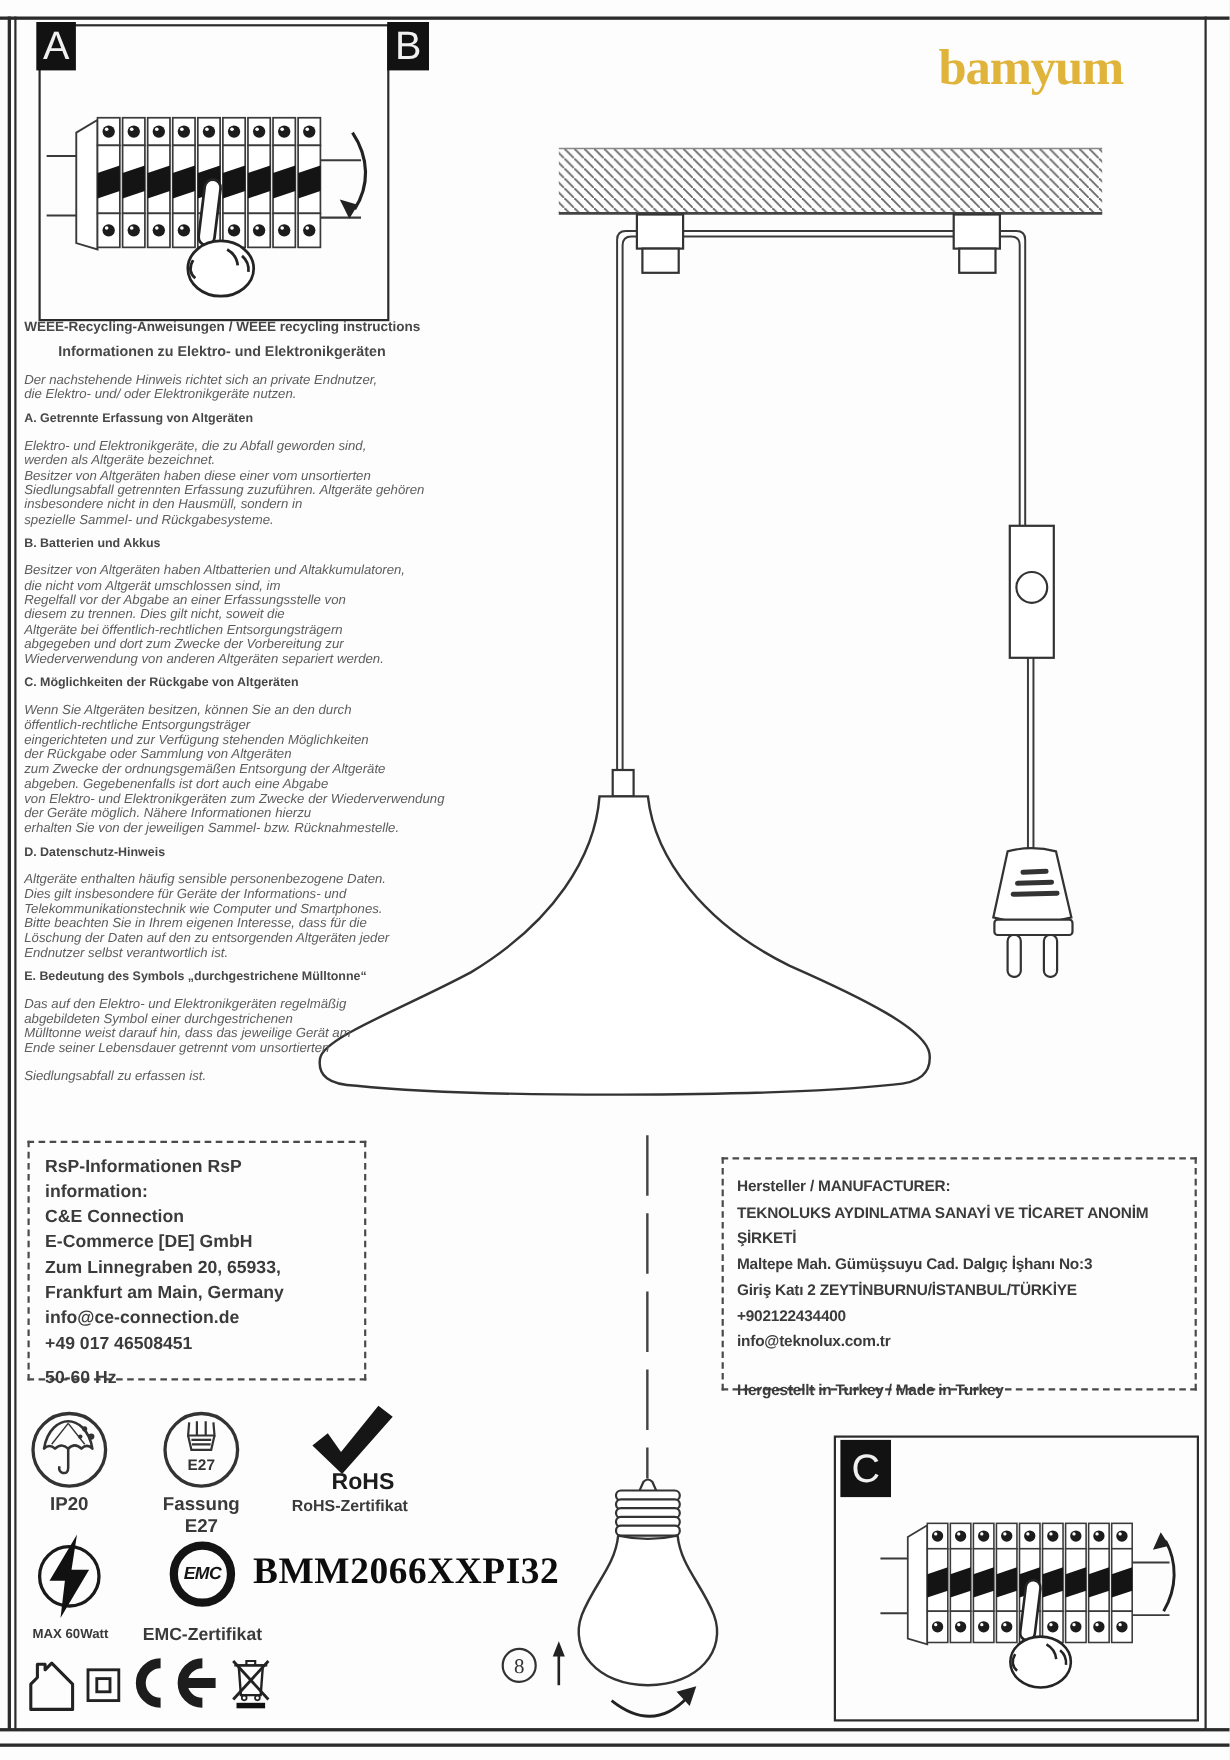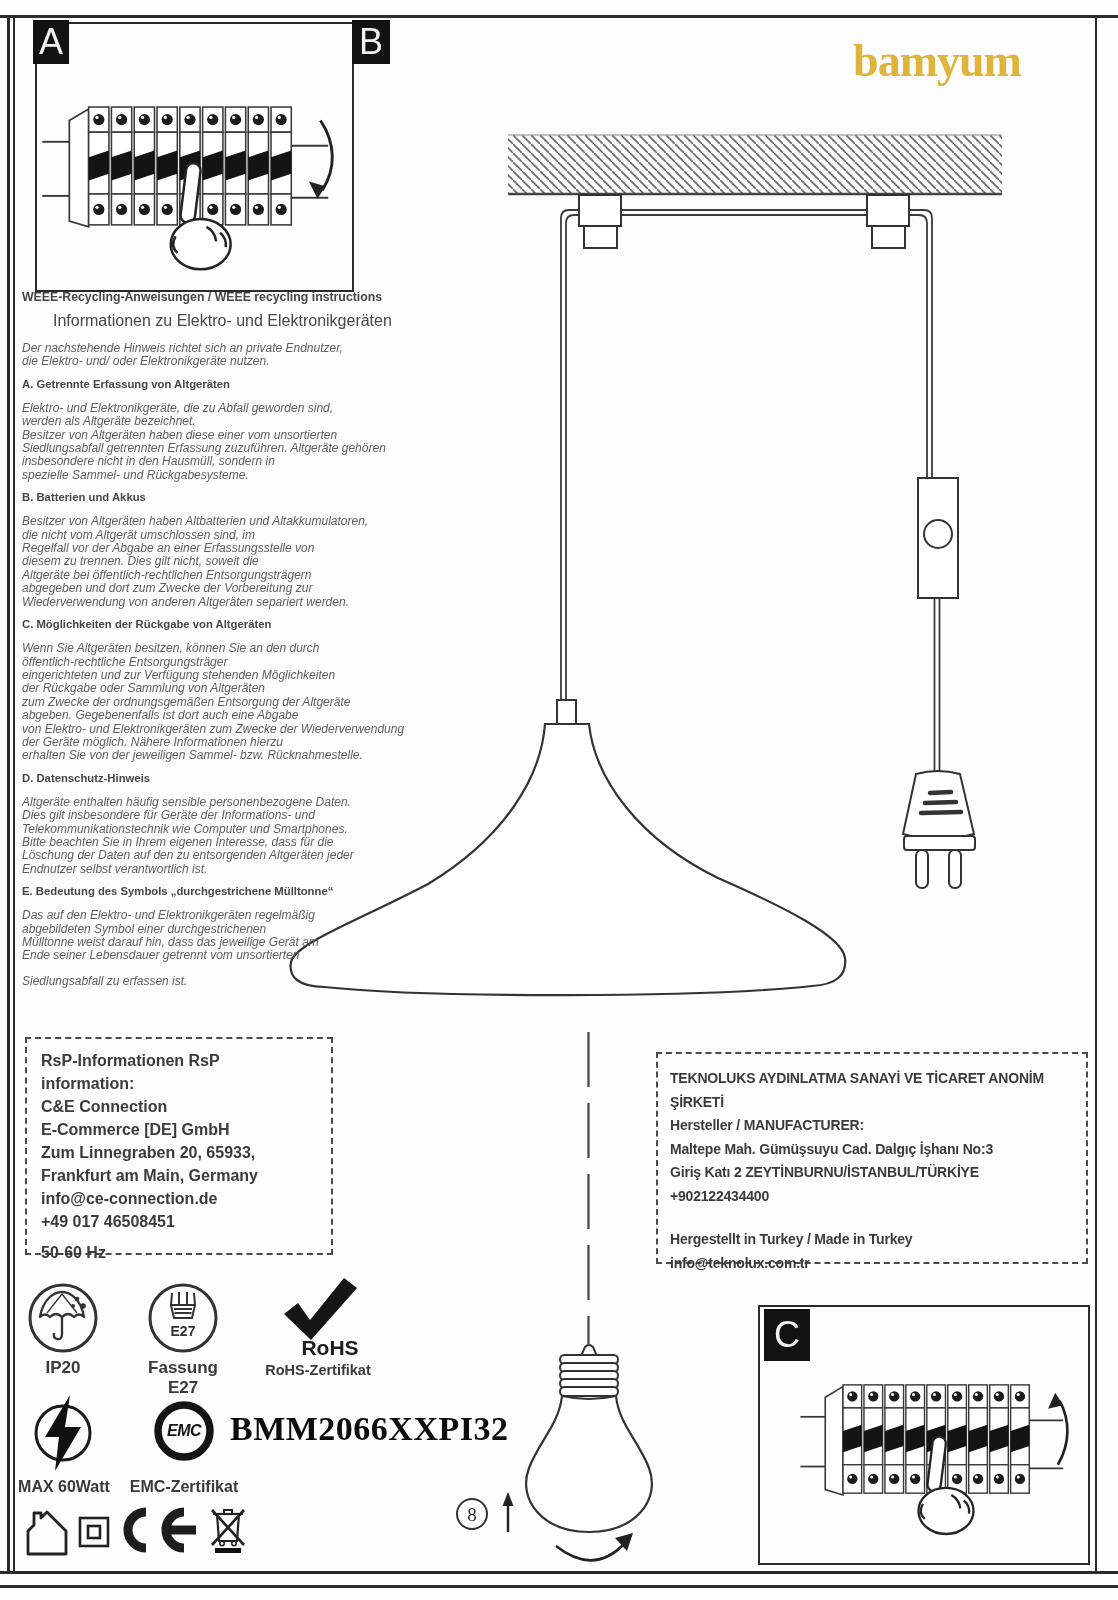--- a/index.html
+++ b/index.html
@@ -20,21 +20,21 @@
   .frame{position:absolute;border:2px solid #2b2b2b;background:transparent;}
   
   .logo{
     position:absolute;left:832px;top:34px;width:210px;
     font-family:Liberation Serif, serif;font-weight:bold;
     font-size:46px;letter-spacing:-1px;color:#e0b43a;text-align:center;
   }
   
   .weee{position:absolute;left:22px;top:290px;width:436px;}
   .w-title{font-size:12.3px;font-weight:bold;color:#474747;margin:0 0 8px;}
-  .w-sub{font-size:16px;font-weight:normal;color:#474747;margin:0 0 8px;padding-left:31px;}
+  .w-sub{font-size:13px;font-weight:bold;color:#474747;margin:0 0 8px;padding-left:31px;}
   .w-head{font-size:11.3px;font-weight:bold;color:#474747;margin:0 0 4px;}
   .w-body{white-space:pre-line;font-size:12px;line-height:13.4px;color:#5d5d5d;margin:12px 0 9px;font-style:italic;}
   
   .dash-box{position:absolute;border:2.5px dashed #4a4a4a;box-sizing:border-box;background:transparent;}
   .rsp{left:25px;top:1037px;width:308px;height:218px;padding:10px 14px;}
   .rsp-line{font-size:16px;font-weight:bold;color:#3b3b3b;line-height:23px;}
   .rsp-line.gap{margin-top:8px;}
   .man{left:656px;top:1052px;width:432px;height:212px;padding:13px 12px;}
   .man-line{font-size:14px;font-weight:bold;color:#3b3b3b;line-height:23.5px;letter-spacing:-0.2px;}
   .man-made{margin-top:20px;}
@@ -227,27 +227,27 @@
     <div class="rsp-line">C&amp;E Connection</div>
     <div class="rsp-line">E-Commerce [DE] GmbH</div>
     <div class="rsp-line">Zum Linnegraben 20, 65933,</div>
     <div class="rsp-line">Frankfurt am Main, Germany</div>
     <div class="rsp-line">info@ce-connection.de</div>
     <div class="rsp-line">+49 017 46508451</div>
     <div class="rsp-line gap">50-60 Hz</div>
   </div>
 
   <div class="dash-box man">
+    <div class="man-line">Hersteller / MANUFACTURER:</div>
     <div class="man-line">TEKNOLUKS AYDINLATMA SANAYİ VE TİCARET ANONİM ŞİRKETİ</div>
-    <div class="man-line">Hersteller / MANUFACTURER:</div>
     <div class="man-line">Maltepe Mah. Gümüşsuyu Cad. Dalgıç İşhanı No:3</div>
     <div class="man-line">Giriş Katı 2 ZEYTİNBURNU/İSTANBUL/TÜRKİYE</div>
     <div class="man-line">+902122434400</div>
+    <div class="man-line">info@teknolux.com.tr</div>
     <div class="man-line man-made">Hergestellt in Turkey / Made in Turkey</div>
-    <div class="man-line">info@teknolux.com.tr</div>
   </div>
 
   <svg class="abs" style="left:27px;top:1282px;" width="72" height="72" viewBox="0 0 72 72">
     <circle cx="36" cy="36" r="33" fill="none" stroke="#333" stroke-width="3"></circle>
     <path d="M 13,35 C 16,17 27,10 35,10 C 43,10 54,17 57,35 Q 52,30 47,35 Q 41,29 35,35 Q 29,29 23,35 Q 18,30 13,35 Z" fill="none" stroke="#333" stroke-width="2.3" stroke-linejoin="round"></path>
     <line x1="35" y1="12" x2="20" y2="31" stroke="#333" stroke-width="1.3"></line>
     <line x1="35" y1="12" x2="50" y2="31" stroke="#333" stroke-width="1.3"></line>
     <path d="M 35,35 V 52 Q 35,58 30,57 Q 26,56 27,51" fill="none" stroke="#333" stroke-width="2.3"></path>
     <circle cx="50" cy="17" r="2.3" fill="#333"></circle>
     <circle cx="56" cy="24" r="2.8" fill="#333"></circle>
@@ -272,21 +272,21 @@
   <svg class="abs" style="left:280px;top:1276px;" width="78" height="64" viewBox="0 0 78 64">
     <polygon points="4,38 18,27 30,44 64,2 77,12 31,64" fill="#161616"></polygon>
   </svg>
   <div class="rohs-word">RoHS</div>
   <div class="cert-label" style="left:260px;top:1362px;width:116px;font-size:14.5px;">RoHS-Zertifikat</div>
 
   <svg class="abs" style="left:33px;top:1392px;" width="60" height="82" viewBox="0 0 60 82">
     <circle cx="30" cy="41" r="27" fill="none" stroke="#1a1a1a" stroke-width="3"></circle>
     <polygon points="37,3 12,45 26,45 22,79 48,35 32,35" fill="#111"></polygon>
   </svg>
-  <div class="cert-label" style="left:8px;top:1478px;width:112px;font-size:16px;">MAX 60Watt</div>
+  <div class="cert-label" style="left:8px;top:1478px;width:112px;font-size:12px;">MAX 60Watt</div>
 
   <svg class="abs" style="left:153px;top:1400px;" width="62" height="62" viewBox="0 0 62 62">
     <circle cx="31" cy="31" r="26" fill="none" stroke="#141414" stroke-width="7.5"></circle>
   </svg>
   <div class="emc-text">EMC</div>
   <div class="cert-label" style="left:128px;top:1478px;width:112px;font-size:16px;">EMC-Zertifikat</div>
 
   <div class="code">BMM2066XXPI32</div>
 
   <svg class="abs" style="left:22px;top:1505px;" width="50" height="52" viewBox="0 0 50 52">

